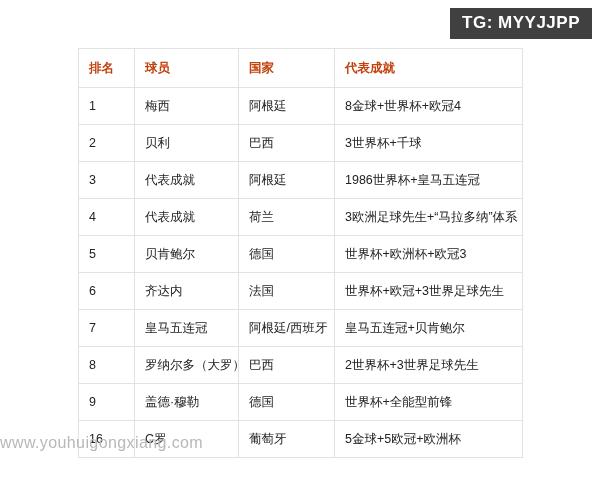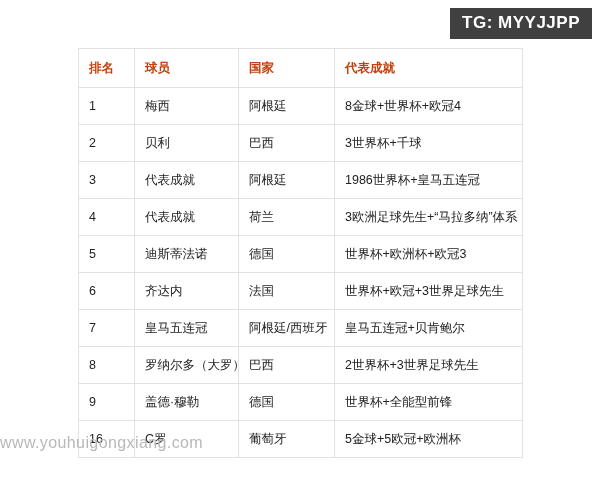--- a/index.html
+++ b/index.html
@@ -117,21 +117,21 @@
           <td>1986世界杯+皇马五连冠</td>
         </tr>
         <tr>
           <td>4</td>
           <td>代表成就</td>
           <td>荷兰</td>
           <td>3欧洲足球先生+“马拉多纳”体系</td>
         </tr>
         <tr>
           <td>5</td>
-          <td>迪斯蒂法诺</td>
+          <td>贝肯鲍尔</td>
           <td>德国</td>
           <td>世界杯+欧洲杯+欧冠3</td>
         </tr>
         <tr>
           <td>6</td>
           <td>齐达内</td>
           <td>法国</td>
           <td>世界杯+欧冠+3世界足球先生</td>
         </tr>
         <tr>

